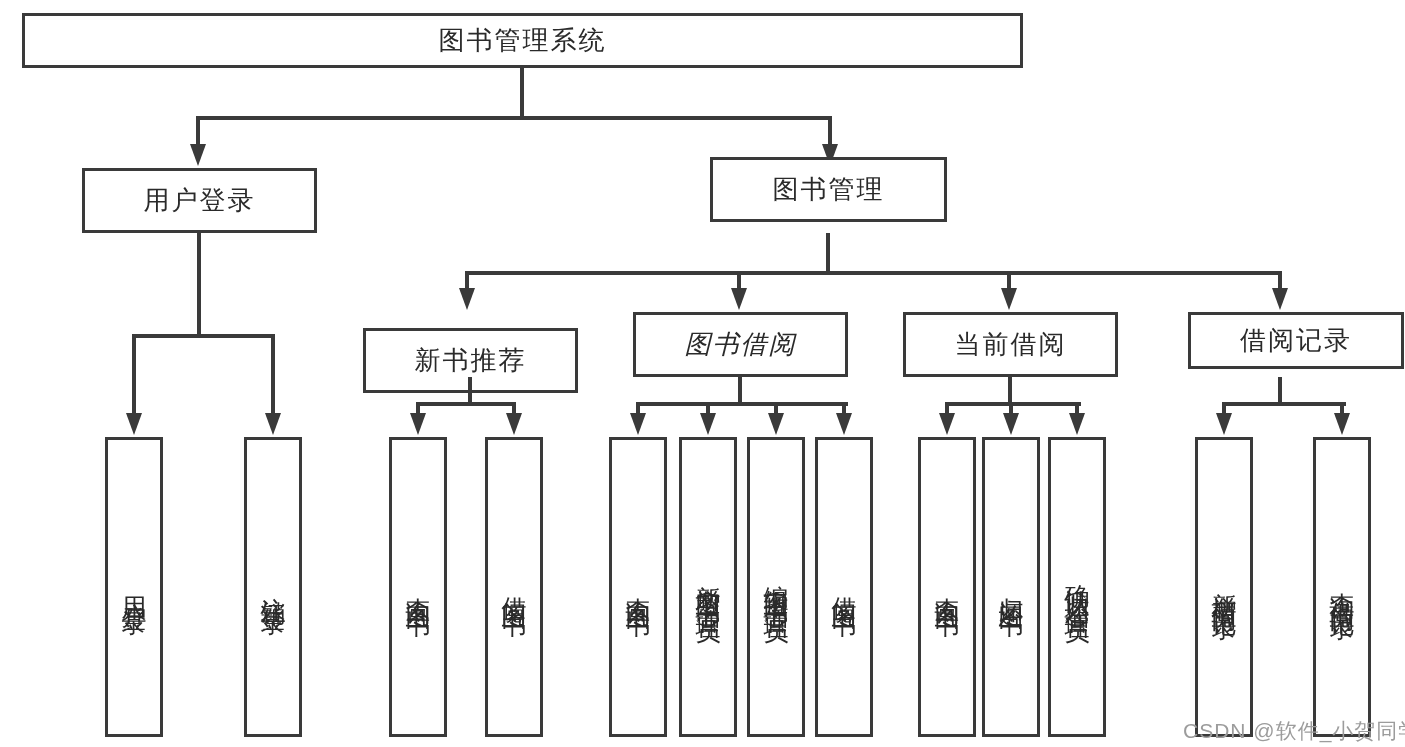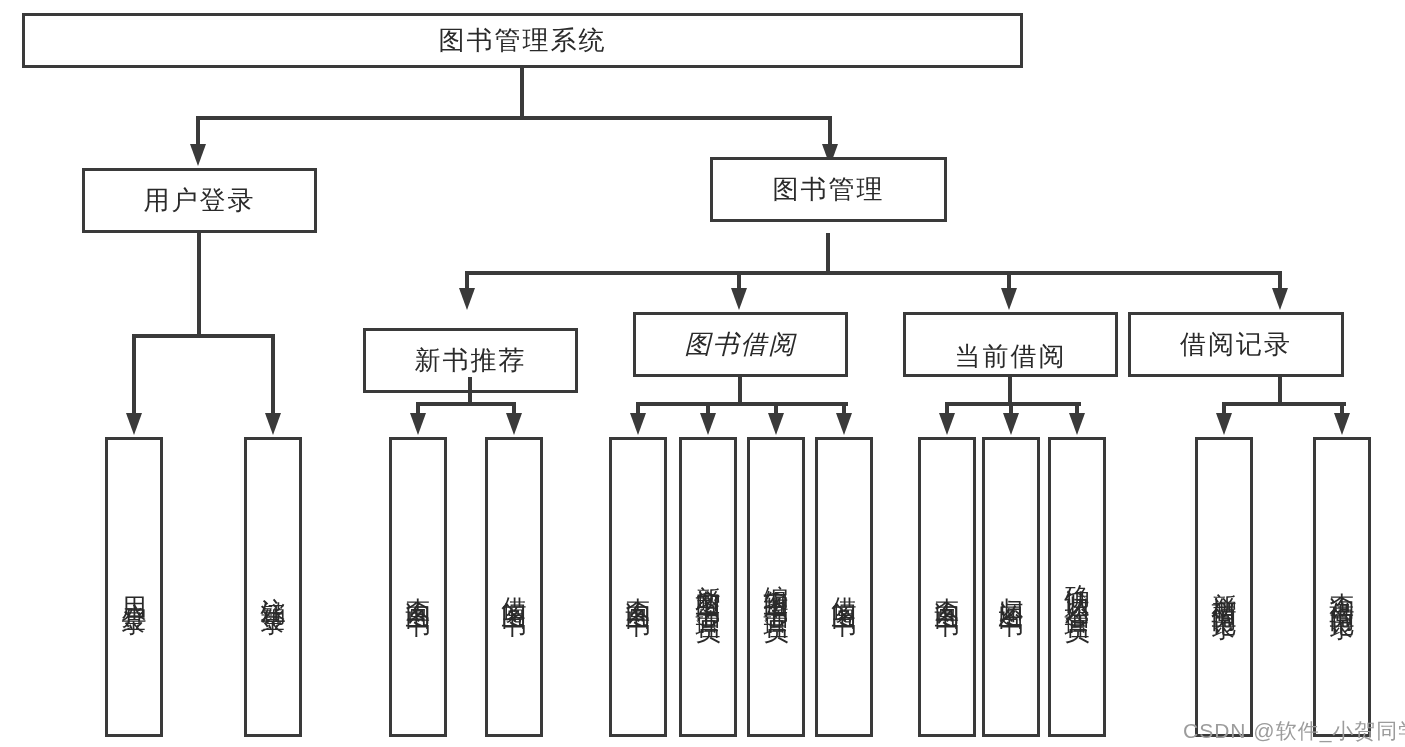--- a/index.html
+++ b/index.html
@@ -104,24 +104,24 @@
   <div class="arrowhead" style="left:1001px; top:288px;"></div>
   <div class="vline" style="left:1278px; top:271px; height:20px;"></div>
   <div class="arrowhead" style="left:1272px; top:288px;"></div>
 
   <div class="box" style="left:363px; top:312px; width:215px; height:65px;margin-top:16px;">
     <span>新书推荐</span>
   </div>
   <div class="box" style="left:633px; top:312px; width:215px; height:65px;font-style:italic;">
     <span>图书借阅</span>
   </div>
-  <div class="box" style="left:903px; top:312px; width:215px; height:65px;align-items:flex-end;">
+  <div class="box" style="left:903px; top:312px; width:215px; height:65px;">
     <span>当前借阅</span>
   </div>
-  <div class="box" style="left:1128px; top:312px; width:216px; height:65px;">
+  <div class="box" style="left:1188px; top:312px; width:216px; height:57px;">
     <span>借阅记录</span>
   </div>
 
   <div class="vline" style="left:468px; top:377px; height:29px;"></div>
   <div class="hline" style="left:416px; top:402px; width:100px;"></div>
   <div class="vline" style="left:416px; top:402px; height:14px;"></div>
   <div class="arrowhead" style="left:410px; top:413px;"></div>
   <div class="vline" style="left:512px; top:402px; height:14px;"></div>
   <div class="arrowhead" style="left:506px; top:413px;"></div>
 

